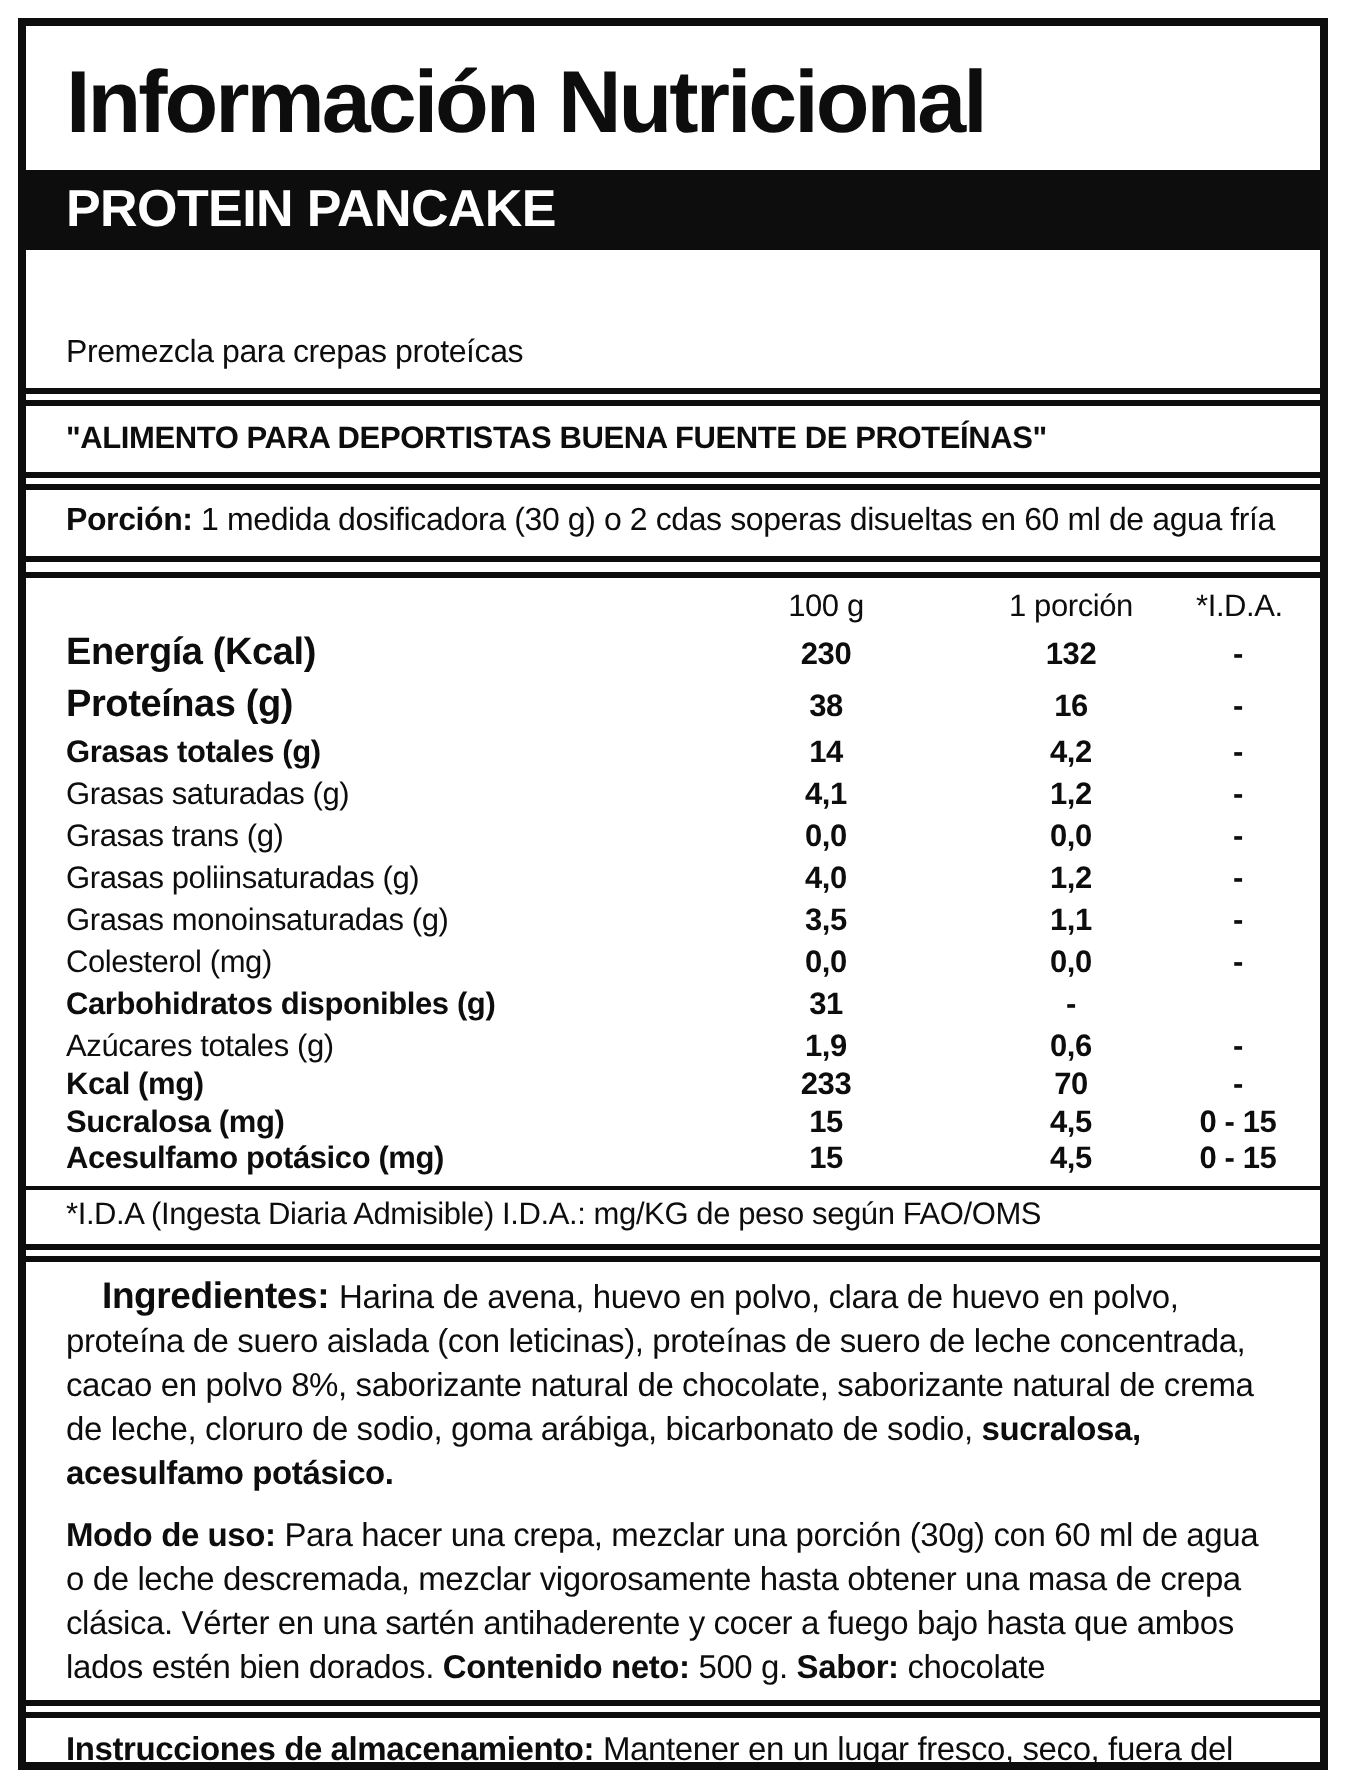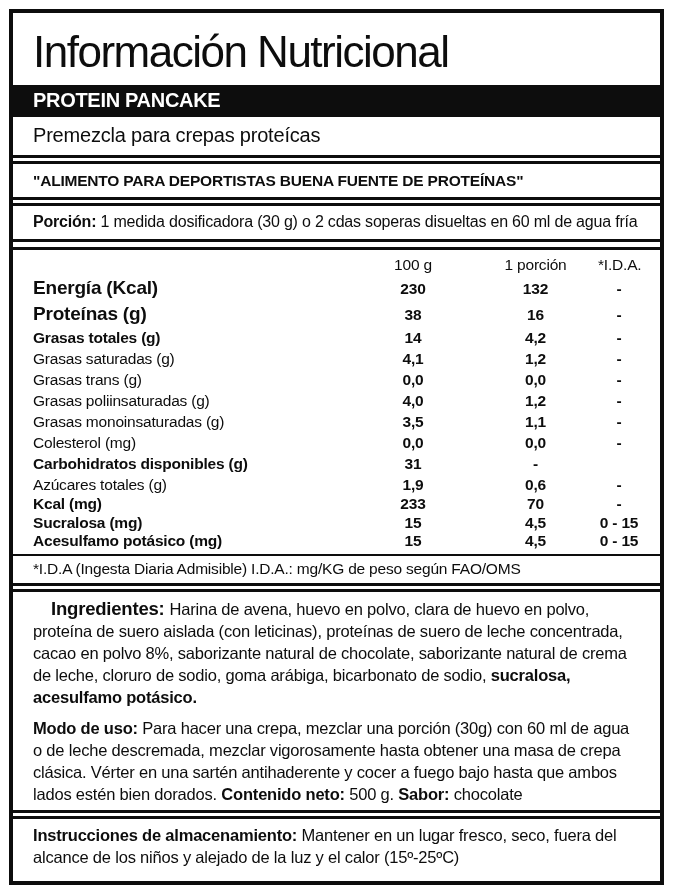--- a/index.html
+++ b/index.html
@@ -20,30 +20,30 @@
   }
   .sep {
     border-top: 3px solid #0d0d0d;
     border-bottom: 3px solid #0d0d0d;
     height: 9px; flex: 0 0 9px;
   }
   .sep.wide { height: 11px; flex-basis: 11px; }
 
   
   .title {
-    font-size: 44px; font-weight: 400; letter-spacing: -1.5px;
+    font-size: 44px; font-weight: 700; letter-spacing: -1.5px;
     padding: 13px 20px 7px 20px; line-height: 52px;
   }
   .product-bar {
     background: #0d0d0d; color: #ffffff;
-    font-size: 20px; font-weight: 700; letter-spacing: -0.3px;
+    font-size: 26px; font-weight: 700; letter-spacing: -0.3px;
     padding: 4px 20px 5px 20px;
   }
   .subtitle {
-    font-size: 20px; padding: 7px 20px 8px 20px;
+    font-size: 16px; padding: 7px 20px 8px 20px; margin-top: 36px;
   }
   .claim {
     font-size: 15.5px; font-weight: 700;
     padding: 8px 20px; line-height: 17px;
   }
   .portion {
     font-size: 16px; padding: 7px 20px 8px 20px; line-height: 18px;
   }
   .portion .b { font-weight: 700; }
 

